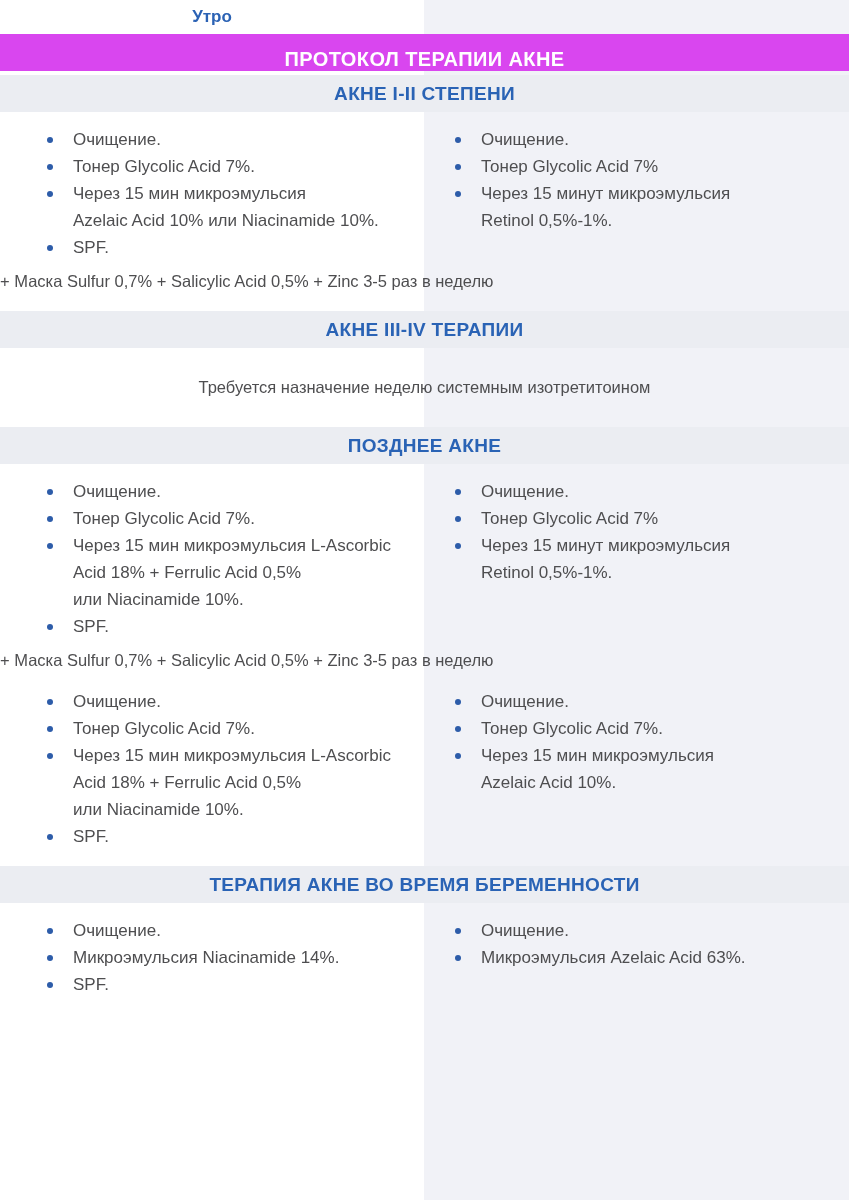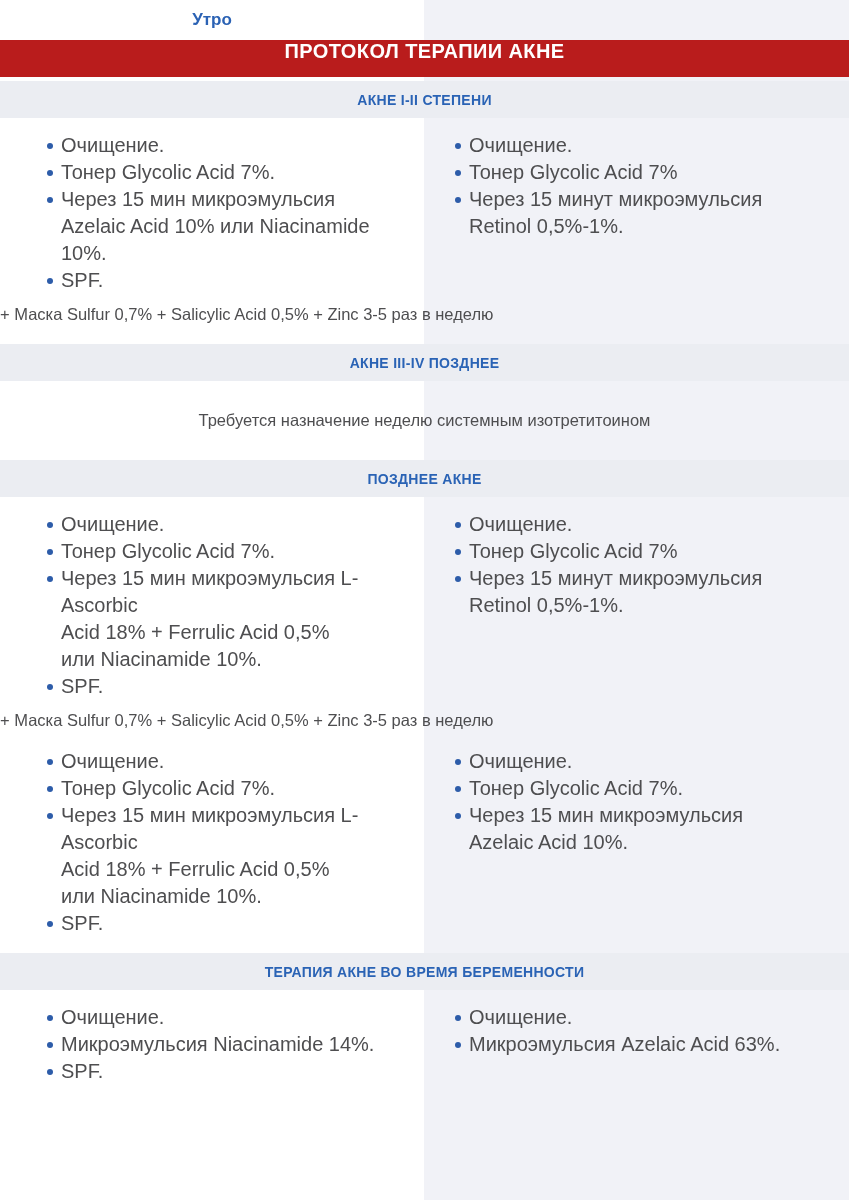--- a/index.html
+++ b/index.html
@@ -21,64 +21,64 @@
     left: 424px; top: 0;
     width: 425px; height: 1200px;
     background: #f1f2f7;
     z-index: 0;
   }
   .layer { position: relative; z-index: 1; }
 
   .daypart-row {
     display: grid;
     grid-template-columns: 424px 425px;
-    height: 39px;
+    height: 33px;
   }
   .daypart {
     display: flex; align-items: center; justify-content: center;
     color: #2b62b4;
     font-weight: bold;
     font-size: 17px;
   }
 
   .banner-title {
     height: 37px;
     margin-top: 1px;
-    background: #b91c1c;
+    background: #d946ef;
     color: #ffffff;
-    display: flex; align-items: flex-start; justify-content: center;
+    display: flex; align-items: flex-end; justify-content: center;
     font-size: 20px;
     font-weight: bold;
     letter-spacing: 0.4px;
   }
 
   .section-heading {
     height: 37px;
     background: #ebedf2;
     color: #2a63b5;
     display: flex; align-items: center; justify-content: center;
-    font-size: 14px;
+    font-size: 19px;
     font-weight: bold;
     letter-spacing: 0.3px;
   }
   .section-heading.first { margin-top: 4px; }
   .section-heading.after-content { margin-top: 16px; }
 
   .columns {
     display: grid;
     grid-template-columns: 424px 425px;
     padding-top: 14px;
   }
   ul.list { list-style: none; margin: 0; padding: 0; }
   ul.list.morning { padding-left: 47px; padding-right: 18px; }
   ul.list.evening { padding-left: 31px; padding-right: 14px; }
   ul.list li {
     display: flex;
-    gap: 8px;
-    font-size: 20px;
+    gap: 20px;
+    font-size: 17px;
     line-height: 27px;
     color: #4e4e50;
   }
   .dot {
     flex: none;
     width: 6px; height: 6px;
     border-radius: 50%;
     background: #2d5ca9;
     margin-top: 11px;
   }
@@ -151,21 +151,21 @@
         <li>
             <span class="dot"></span>
             <span class="step-text">Через 15 минут микроэмульсия
 Retinol 0,5%-1%.</span>
           </li>
       </ul>
     </div>
     <div class="footer-line">+ Маска Sulfur 0,7% + Salicylic Acid 0,5% + Zinc 3-5 раз в неделю</div>
 
     <div class="section-heading after-content">
-      <span>АКНЕ III-IV ПОЗДНЕЕ</span>
+      <span>АКНЕ III-IV ТЕРАПИИ</span>
     </div>
     <div class="note-line">Требуется назначение неделю системным изотретитоином</div>
 
     <div class="section-heading">
       <span>ПОЗДНЕЕ АКНЕ</span>
     </div>
     <div class="columns">
       <ul class="list morning">
         <li>
             <span class="dot"></span>

